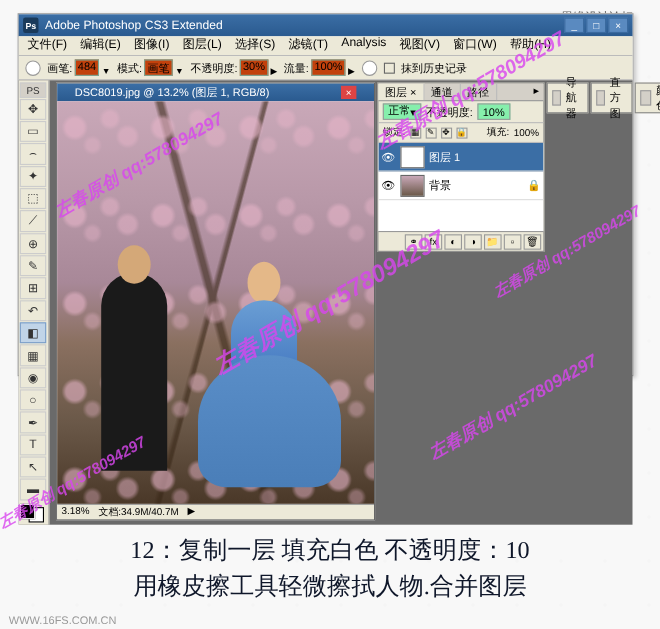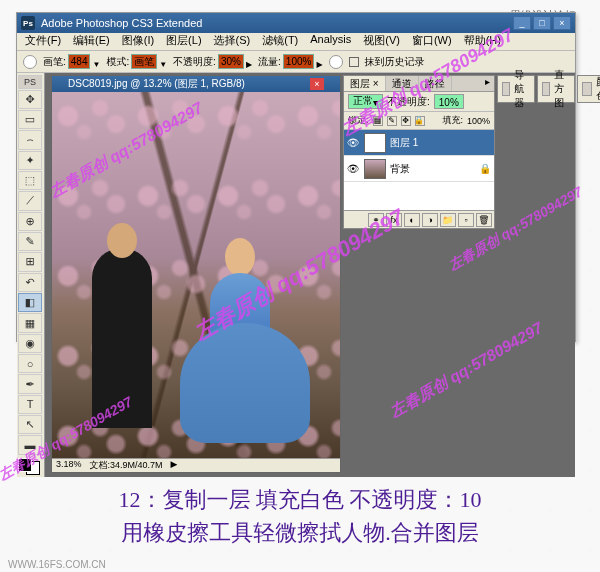--- a/index.html
+++ b/index.html
@@ -58,21 +58,21 @@
 .layer-row.act{background:#3b6ea5;color:#fff}
 .eye{width:14px;height:14px;display:flex;align-items:center;justify-content:center;font-size:10px}
 .thumb{width:22px;height:20px;background:#fff;border:1px solid #666}
 .thumb.img{background:linear-gradient(#c9a8b8,#6a5848)}
 .layer-btns{height:18px;display:flex;align-items:center;justify-content:flex-end;padding:0 2px;gap:2px;border-top:1px solid #999}
 .lbtn{width:16px;height:14px;border:1px solid #999;background:#ece9d8;font-size:9px;display:flex;align-items:center;justify-content:center}
 .panel-col2{width:74px;display:flex;flex-direction:row;gap:2px}
 .mini-panel{background:#ece9d8;border:1px solid #888;height:28px;display:flex;align-items:center;padding:0 4px;gap:4px;font-size:10px}
 .mini-ico{width:14px;height:14px;border:1px solid #999;background:#d4d0c8}
 .wm{position:absolute;color:#d946ef;font-size:18px;font-weight:bold;font-style:italic;transform:rotate(-30deg);opacity:.8;pointer-events:none;white-space:nowrap}
-.caption{position:absolute;left:0;right:0;font-family:KaiTi,STKaiti,serif;font-size:22px;text-align:center;color:#4c1d95}
+.caption{position:absolute;left:0;right:0;font-family:KaiTi,STKaiti,serif;font-size:22px;text-align:center;color:#0f172a}
 .cap1{top:485px}
 .cap2{top:518px}
 .btm-wm{position:absolute;bottom:2px;left:8px;color:#999;font-size:10px}
 </style>
 </head>
 <body>
 
 <div class="bg-pattern"></div>
 <div class="top-watermark">思缘设计论坛</div>
 <div class="top-watermark2">WWW.MISSYUAN.COM</div>

